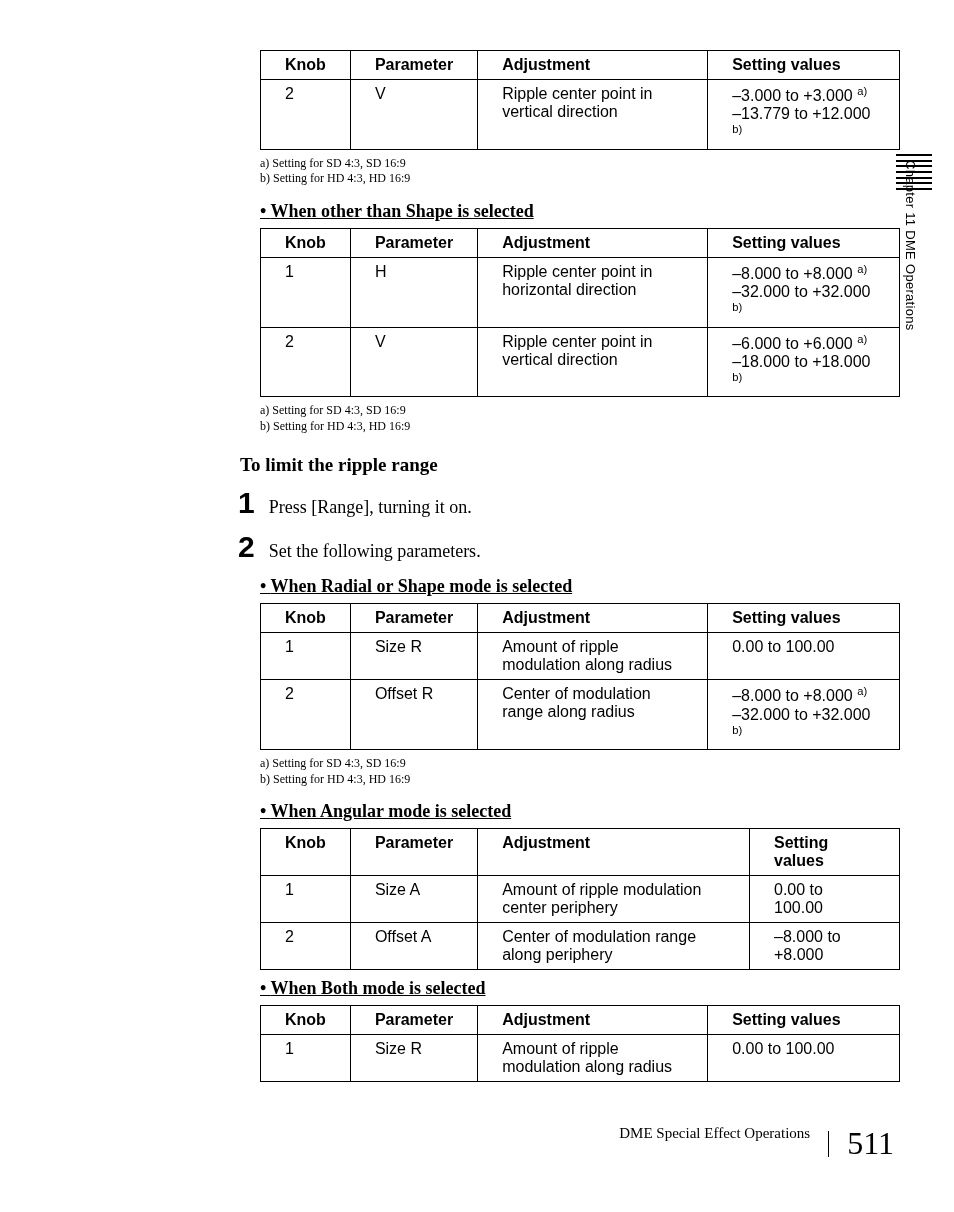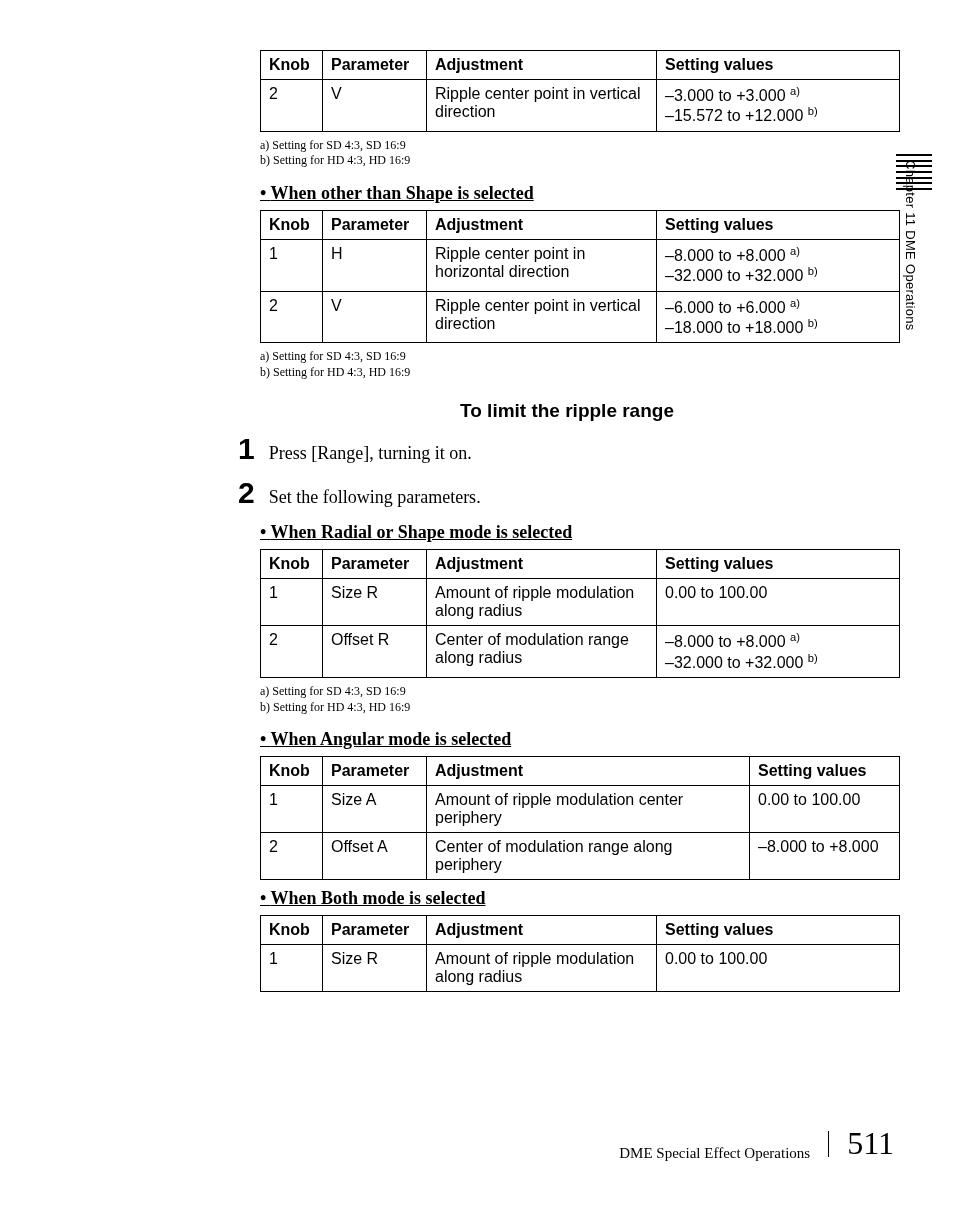--- a/index.html
+++ b/index.html
@@ -17,21 +17,21 @@
     border-collapse: collapse;
     width: 640px;
     margin-left: 200px;
     margin-bottom: 6px;
   }
   table, th, td { border: 1px solid #000; }
   th, td {
     font-family: Arial, Helvetica, sans-serif;
     font-size: 16px;
     text-align: left;
-    padding: 5px 8px;
+    padding: 5px 24px;
     vertical-align: top;
   }
   th { font-weight: bold; }
   .col-knob { width: 62px; }
   .col-param { width: 104px; }
   .col-adj { width: 230px; }
   .footnotes {
     margin-left: 200px;
     font-size: 12px;
     line-height: 1.3;
@@ -41,27 +41,26 @@
   .bullet-heading {
     margin-left: 200px;
     font-weight: bold;
     font-size: 18px;
     margin-bottom: 6px;
     margin-top: 6px;
     text-decoration: underline;
   }
   .bullet-heading::before { content: "• "; }
   .section-heading {
-    font-family: Liberation Sans, sans-serif;
+    font-family: Liberation Serif, serif;
     font-weight: bold;
     font-size: 19px;
     margin-left: 180px;
     margin-top: 20px;
     margin-bottom: 12px;
-    text-align: center;
   }
   .step {
     margin-left: 178px;
     display: flex;
     align-items: baseline;
     gap: 14px;
     margin-bottom: 14px;
   }
   .step-num {
     font-family: Arial, Helvetica, sans-serif;
@@ -89,21 +88,21 @@
     display: flex;
     flex-direction: column;
     justify-content: space-between;
   }
   .side-lines div { height: 2px; background: #000; }
   .footer {
     position: absolute;
     bottom: 50px;
     right: 60px;
     display: flex;
-    align-items: flex-end;
+    align-items: flex-start;
     gap: 18px;
   }
   .footer-title { font-size: 15px; }
   .footer-divider {
     border-left: 1px solid #000;
     height: 26px;
     align-self: center;
   }
   .footer-page { font-size: 32px; }
 </style>
@@ -128,21 +127,21 @@
     <th class="col-param">Parameter</th>
     <th class="col-adj">Adjustment</th>
     <th>Setting values</th>
   </tr>
   <tr>
     <td>2</td>
     <td>V</td>
     <td>Ripple center point in vertical direction</td>
     <td>
       <span>–3.000 to +3.000 </span><sup>a)</sup><br>
-      <span>–15.572 to +12.000 </span><sup>b)</sup>
+      <span>–13.779 to +12.000 </span><sup>b)</sup>
     </td>
   </tr>
 </tbody>
   </table>
 <div class="footnotes">
   <div>a) Setting for SD 4:3, SD 16:9</div>
   <div>b) Setting for HD 4:3, HD 16:9</div>
 </div>
 
 <div class="bullet-heading">When other than Shape is selected</div>

